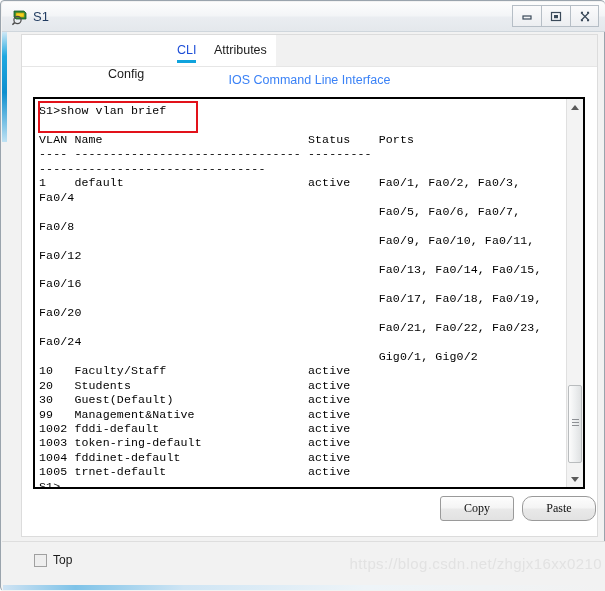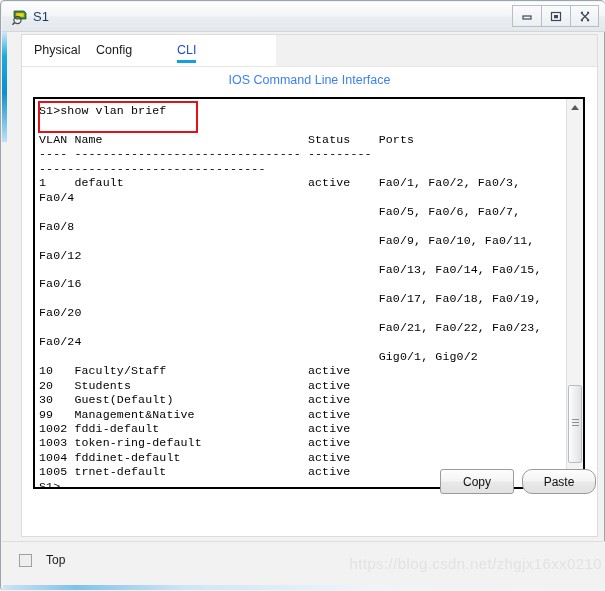--- a/index.html
+++ b/index.html
@@ -237,50 +237,50 @@
 
   
   .hint {
     position: absolute;
     left: 12px; top: 469px;
     font-size: 11.5px;
     color: #1b1b1b;
   }
   .btn {
     position: absolute;
-    top: 434px;
+    top: 461px;
     width: 74px;
     height: 25px;
     box-sizing: border-box;
     background: linear-gradient(to bottom, #fdfdfd 0%, #f4f4f4 48%, #e9e9e9 52%, #e2e2e2 100%);
     border: 1px solid #9a9a9a;
     border-radius: 3px;
     font-size: 12px;
     color: #111111;
     cursor: pointer;
-    font-family: Liberation Sans, sans-serif;
+    font-family: Liberation Serif, serif;
   }
   .btn-copy { left: 418px; }
   .btn-paste { left: 500px; border-radius: 10px; }
 
   
   .bottombar {
     position: absolute;
     left: 1px; top: 540px;
     width: 603px;
     height: 49px;
     background: #f2f2f2;
     border-top: 1px solid #dedede;
   }
   .chk-row {
     position: absolute;
-    left: 17px; top: 11px;
+    left: 32px; top: 11px;
     display: flex;
     align-items: flex-end;
-    gap: 14px;
+    gap: 6px;
     cursor: pointer;
   }
   .chk-box {
     width: 13px; height: 13px;
     box-sizing: border-box;
     background: #eeeeee;
     border: 1px solid #a0a0a0;
   }
   .chk-label {
     font-size: 12px;
@@ -341,29 +341,29 @@
     </div>
   </div>
 
   <div class="left-accent"></div>
   <div class="left-accent-2"></div>
 
   <div class="panel">
 
     <div class="tabstrip">
       <div class="tabstrip-bg-right"></div>
-      <div class="tab" style="left:12px;">
-        <span>Physical</span>
-      </div>
-      <div class="tab" style="left:74px;">
+      <div class="tab" style="left:86px;margin-top:24px;">
         <span>Config</span>
       </div>
       <div class="tab active" style="left:155px;">
         <span>CLI</span>
         <span class="tab-underline"></span>
+      </div>
+      <div class="tab" style="left:192px;">
+        <span>Attributes</span>
       </div>
     </div>
 
     <div class="cli-header">IOS Command Line Interface</div>
 
     <div class="terminal-wrap">
       <div class="terminal">
         <pre class="term-text">S1&gt;show vlan brief
 
 VLAN Name                             Status    Ports

